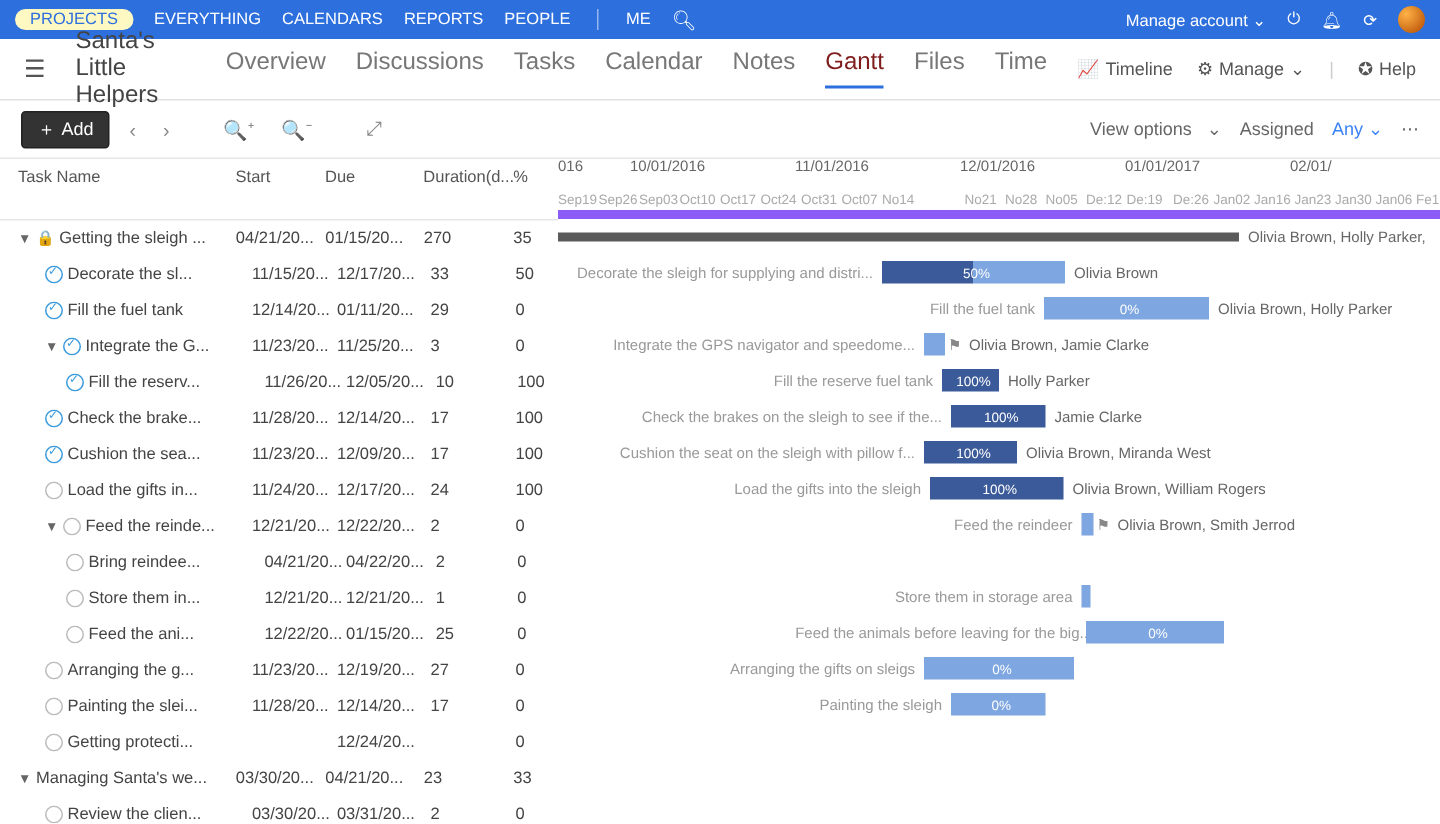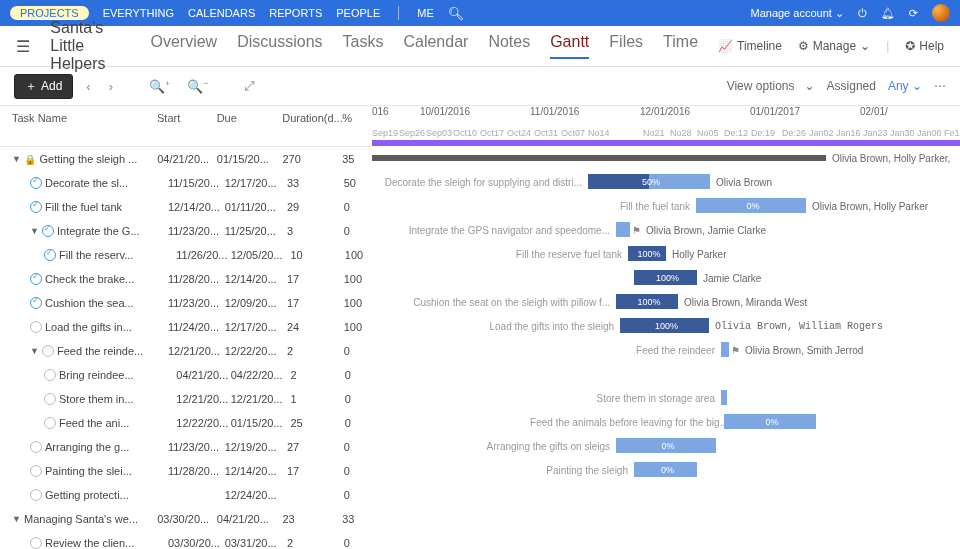--- a/index.html
+++ b/index.html
@@ -370,38 +370,39 @@
           <span class="assn" style="left: 274px;">Olivia Brown, Jamie Clarke</span>
         </div>
         <div class="grow">
           <span class="glabel" style="right: 338px;">Fill the reserve fuel tank</span>
           <div class="bar dark" style="left: 256px; width: 38px; justify-content: center; display: flex;">
             <span style="margin: 0px auto;">100%</span>
           </div>
           <span class="assn" style="left: 300px;">Holly Parker</span>
         </div>
         <div class="grow">
+          <span class="glabel" style="right: 332px;">Check the brakes on the sleigh to see if the...</span>
           <div class="bar dark" style="left: 262px; width: 63px; justify-content: center; display: flex;">
             <span style="margin: 0px auto;">100%</span>
           </div>
           <span class="assn" style="left: 331px;">Jamie Clarke</span>
         </div>
         <div class="grow">
           <span class="glabel" style="right: 350px;">Cushion the seat on the sleigh with pillow f...</span>
           <div class="bar dark" style="left: 244px; width: 62px; justify-content: center; display: flex;">
             <span style="margin: 0px auto;">100%</span>
           </div>
           <span class="assn" style="left: 312px;">Olivia Brown, Miranda West</span>
         </div>
         <div class="grow">
           <span class="glabel" style="right: 346px;">Load the gifts into the sleigh</span>
           <div class="bar dark" style="left: 248px; width: 89px; justify-content: center; display: flex;">
             <span style="margin: 0px auto;">100%</span>
           </div>
-          <span class="assn" style="left: 343px; font-family: Liberation Mono, monospace;">Olivia Brown, William Rogers</span>
+          <span class="assn" style="left: 343px;">Olivia Brown, William Rogers</span>
         </div>
         <div class="grow">
           <span class="glabel" style="right: 245px;">Feed the reindeer</span>
           <div class="bar" style="left: 349px; width: 8px;"></div>
           <span class="flagicon" style="position: absolute; left: 359px;">⚑</span>
           <span class="assn" style="left: 373px;">Olivia Brown, Smith Jerrod</span>
         </div>
         <div class="grow"></div>
         <div class="grow">
           <span class="glabel" style="right: 245px; margin-left: 40px;">Store them in storage area</span>

